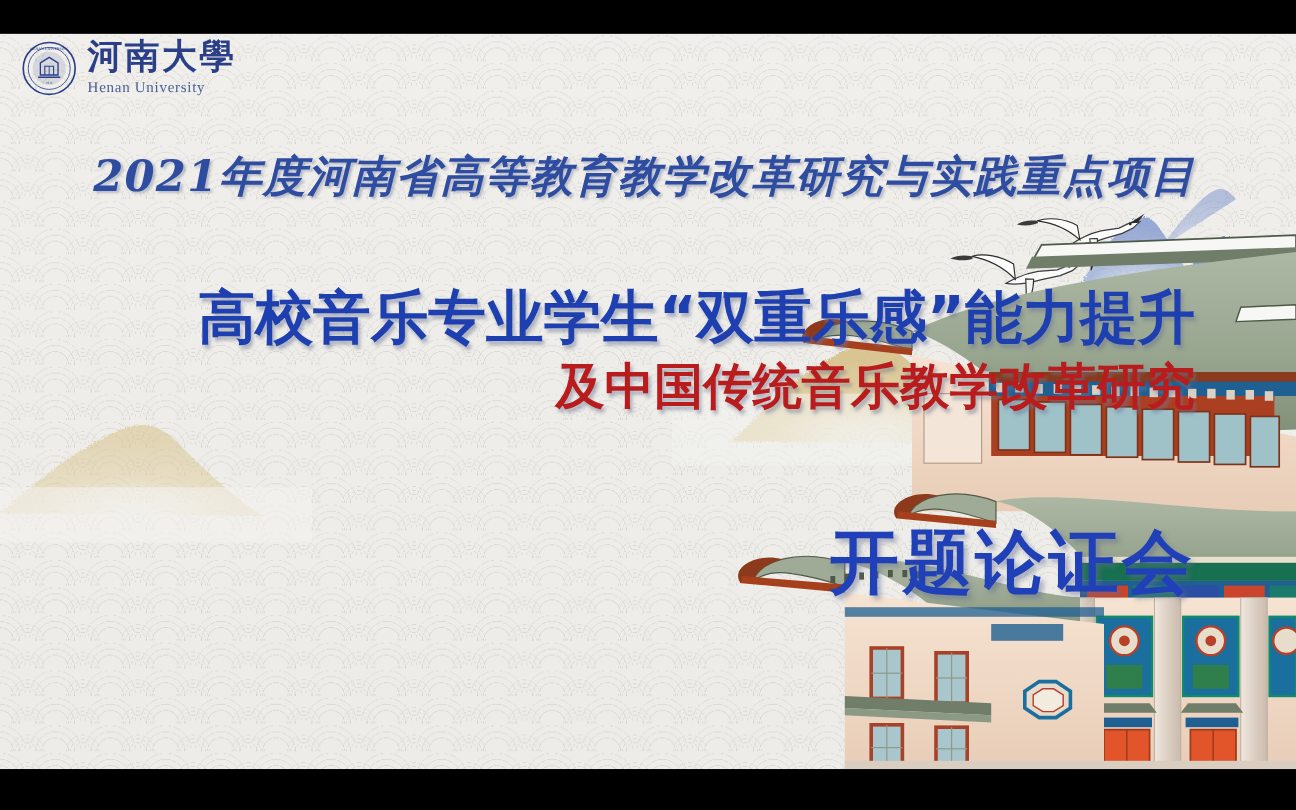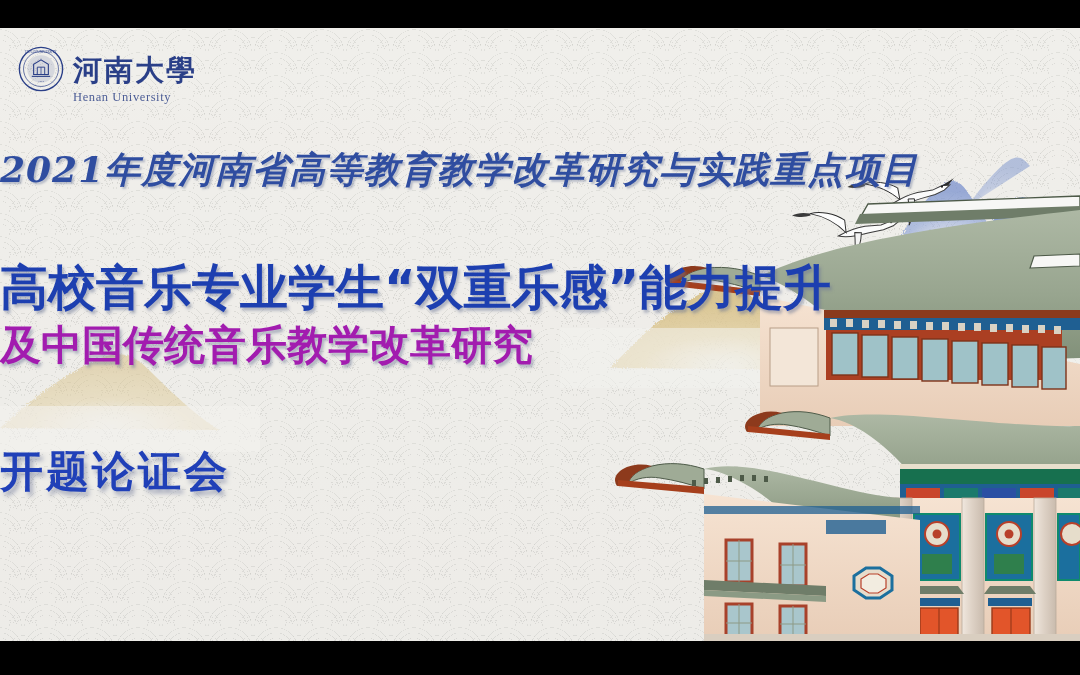--- a/index.html
+++ b/index.html
@@ -33,60 +33,58 @@
     position:absolute;inset:0;
     background:linear-gradient(180deg,#f7f6f3 0%,#f2f1ee 45%,#eeedea 100%);
     mix-blend-mode:multiply;opacity:.35;
   }
 
   
   #logo-block{position:absolute;left:18px;top:6px;display:flex;align-items:center;gap:9px;z-index:30;}
   #logo-seal{width:46px;height:46px;flex:0 0 auto;}
   #logo-text{display:flex;flex-direction:column;line-height:1;}
   #logo-cn{
-    font-family:Liberation Mono, monospace;
+    font-family:Liberation Sans, sans-serif;
     font-size:29px;font-weight:700;color:#2a3f88;letter-spacing:2px;
     white-space:nowrap;
-    margin-top:24px;
   }
   #logo-en{
     font-family:"Liberation Serif","DejaVu Serif",serif;
     font-size:12.5px;color:#4c5d96;letter-spacing:.6px;margin-top:4px;white-space:nowrap;
   }
 
   
   #scenery{position:absolute;inset:0;z-index:10;pointer-events:none;}
 
   
   #text-block{position:absolute;left:0;top:0;width:1080px;height:613px;z-index:40;pointer-events:none;}
 
   .hdr{
-    position:absolute;width:996px;text-align:left;
+    position:absolute;width:996px;text-align:right;
     font-family:"DejaVu Serif","Liberation Serif",serif;
     white-space:nowrap;
-    margin-top:23px;
   }
   #project-line{
     top:95px;font-size:36px;font-weight:700;color:#2f4da0;
     font-style:italic;letter-spacing:1px;
     text-shadow:2px 2px 2px rgba(120,130,160,.45);
   }
   #main-title-1{
     top:205px;font-size:48px;font-weight:700;color:#1d3fb0;
     font-family:"DejaVu Sans","Liberation Sans",sans-serif;
     letter-spacing:0px;
     text-shadow:2px 3px 3px rgba(110,120,150,.5);
   }
   #main-title-2{
-    top:267px;font-size:41px;font-weight:700;color:#a21caf;
+    top:267px;font-size:41px;font-weight:700;color:#b91c1c;
     font-family:"DejaVu Sans","Liberation Sans",sans-serif;
     text-shadow:2px 3px 3px rgba(110,120,150,.5);
   }
   #event-title{
-    top:392px;font-size:43px;font-weight:700;color:#2040b8;
+    top:402px;font-size:58px;font-weight:700;color:#2040b8;
     font-family:"DejaVu Sans","Liberation Sans",sans-serif;
     letter-spacing:3px;
     text-shadow:3px 4px 4px rgba(100,110,145,.5);
   }
 </style>
 </head>
 <body>
 
 <div id="slide-frame">
 

